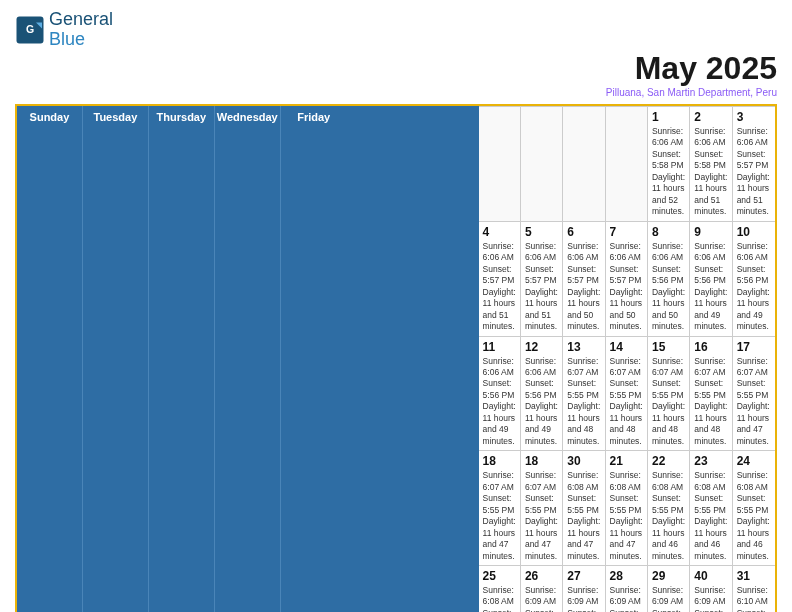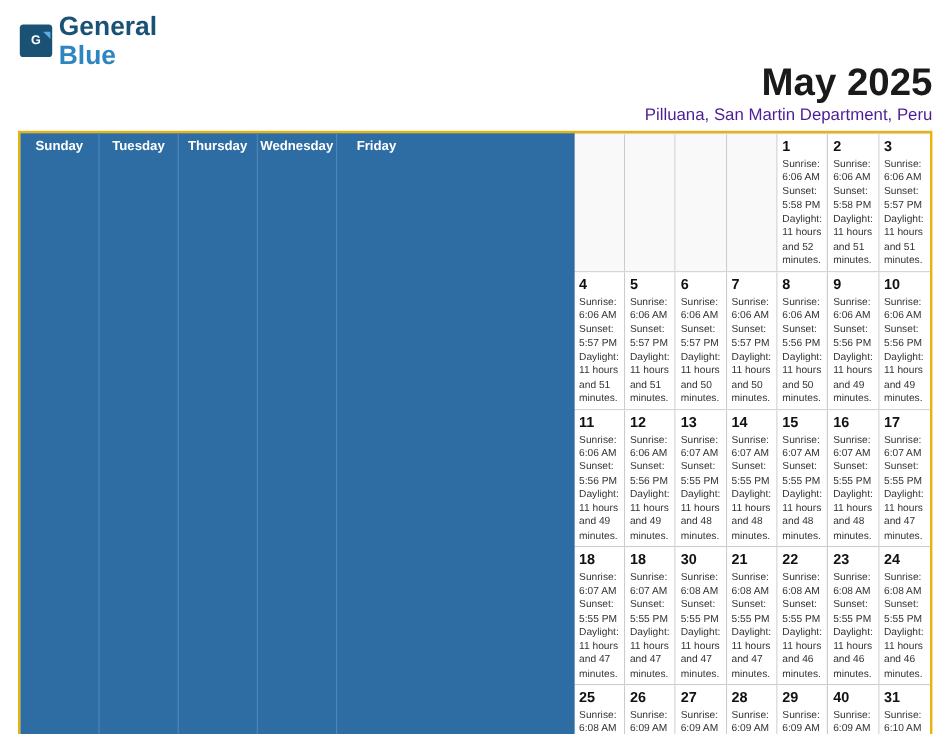--- a/index.html
+++ b/index.html
@@ -21,22 +21,22 @@
       display: flex;
       justify-content: space-between;
       align-items: flex-start;
       margin-bottom: 6px;
     }
     .logo {
       display: flex;
       align-items: center;
     }
     .logo-text {
-      font-size: 22px;
-      font-weight: bold;
+      font-size: 18px;
+      font-weight: normal;
       color: #1a5276;
       line-height: 1.1;
     }
     .logo-text span {
       color: #2e86c1;
     }
     .logo-icon {
       width: 30px;
       height: 30px;
       margin-right: 4px;
@@ -44,22 +44,22 @@
     .title-section {
       text-align: right;
     }
     .main-title {
       font-size: 32px;
       font-weight: bold;
       color: #1a1a1a;
       margin-top: 40px;
     }
     .subtitle {
-      font-size: 14px;
-      color: #4c1d95;
+      font-size: 10px;
+      color: #8b5cf6;
     }
     .calendar {
       flex: 1;
       display: flex;
       flex-direction: row;
       border: 2px solid #eab308;
     }
     .cal-header-row {
       display: grid;
       grid-template-columns: repeat(7, 1fr);

